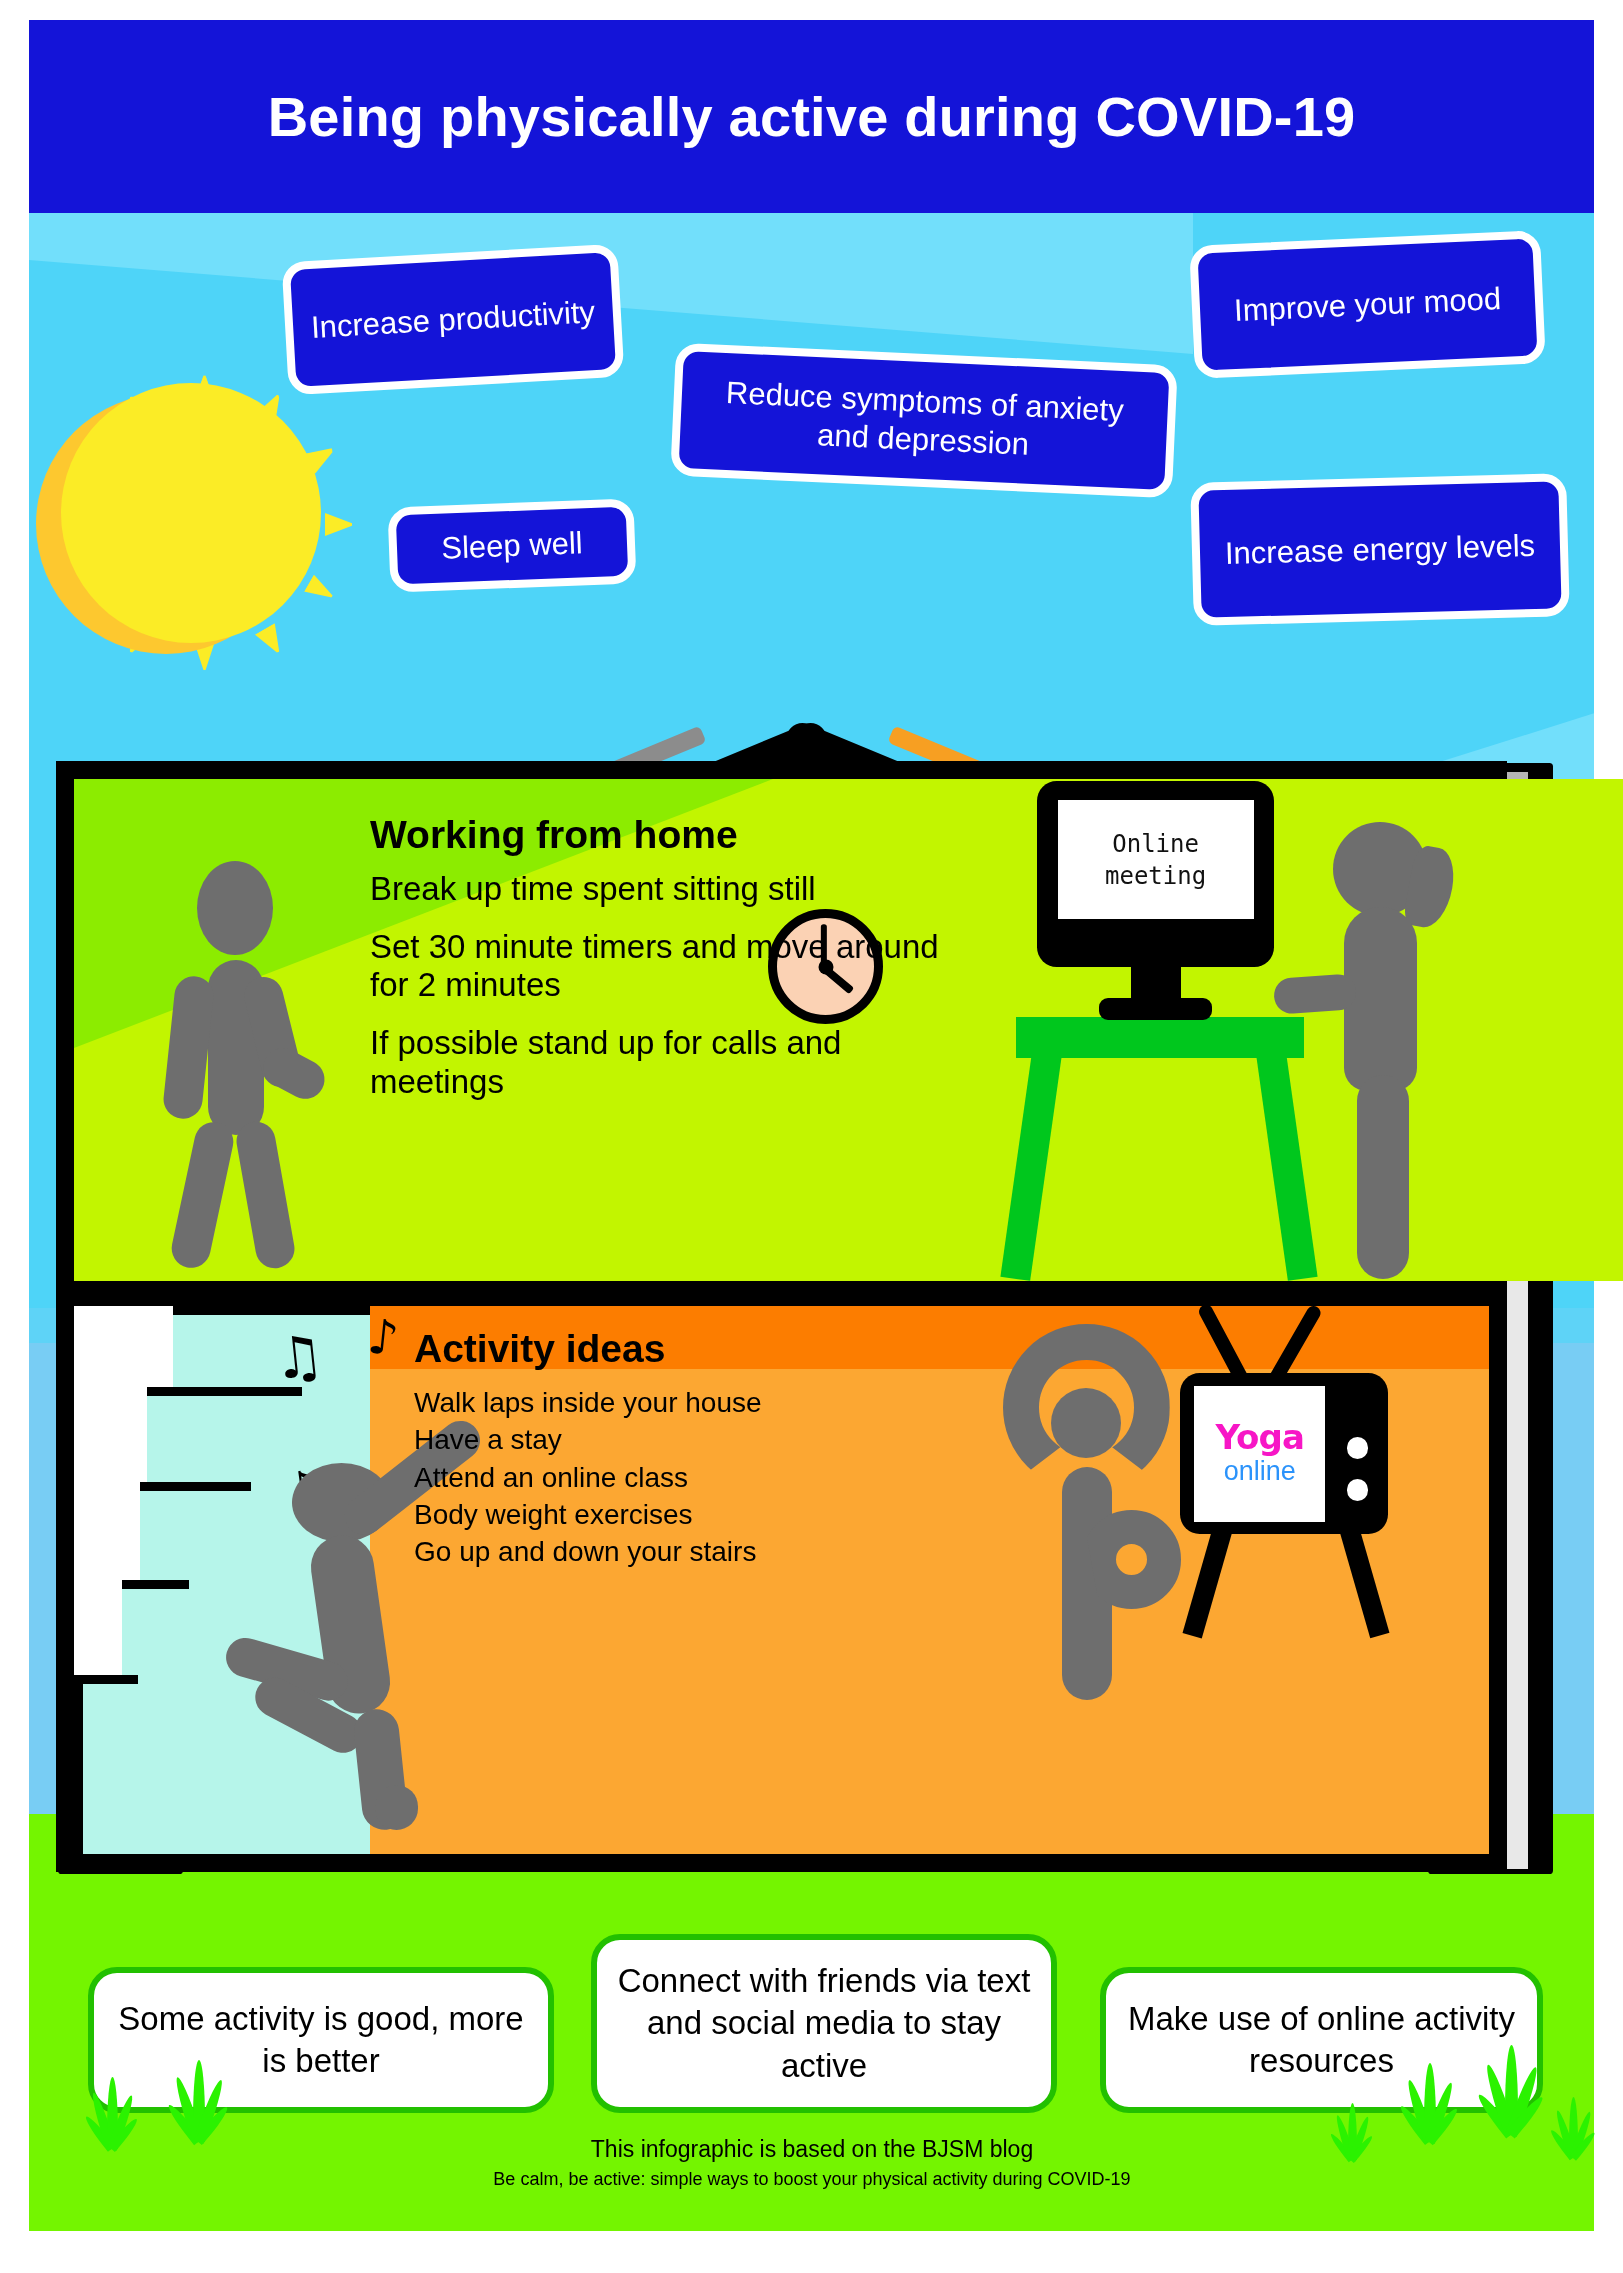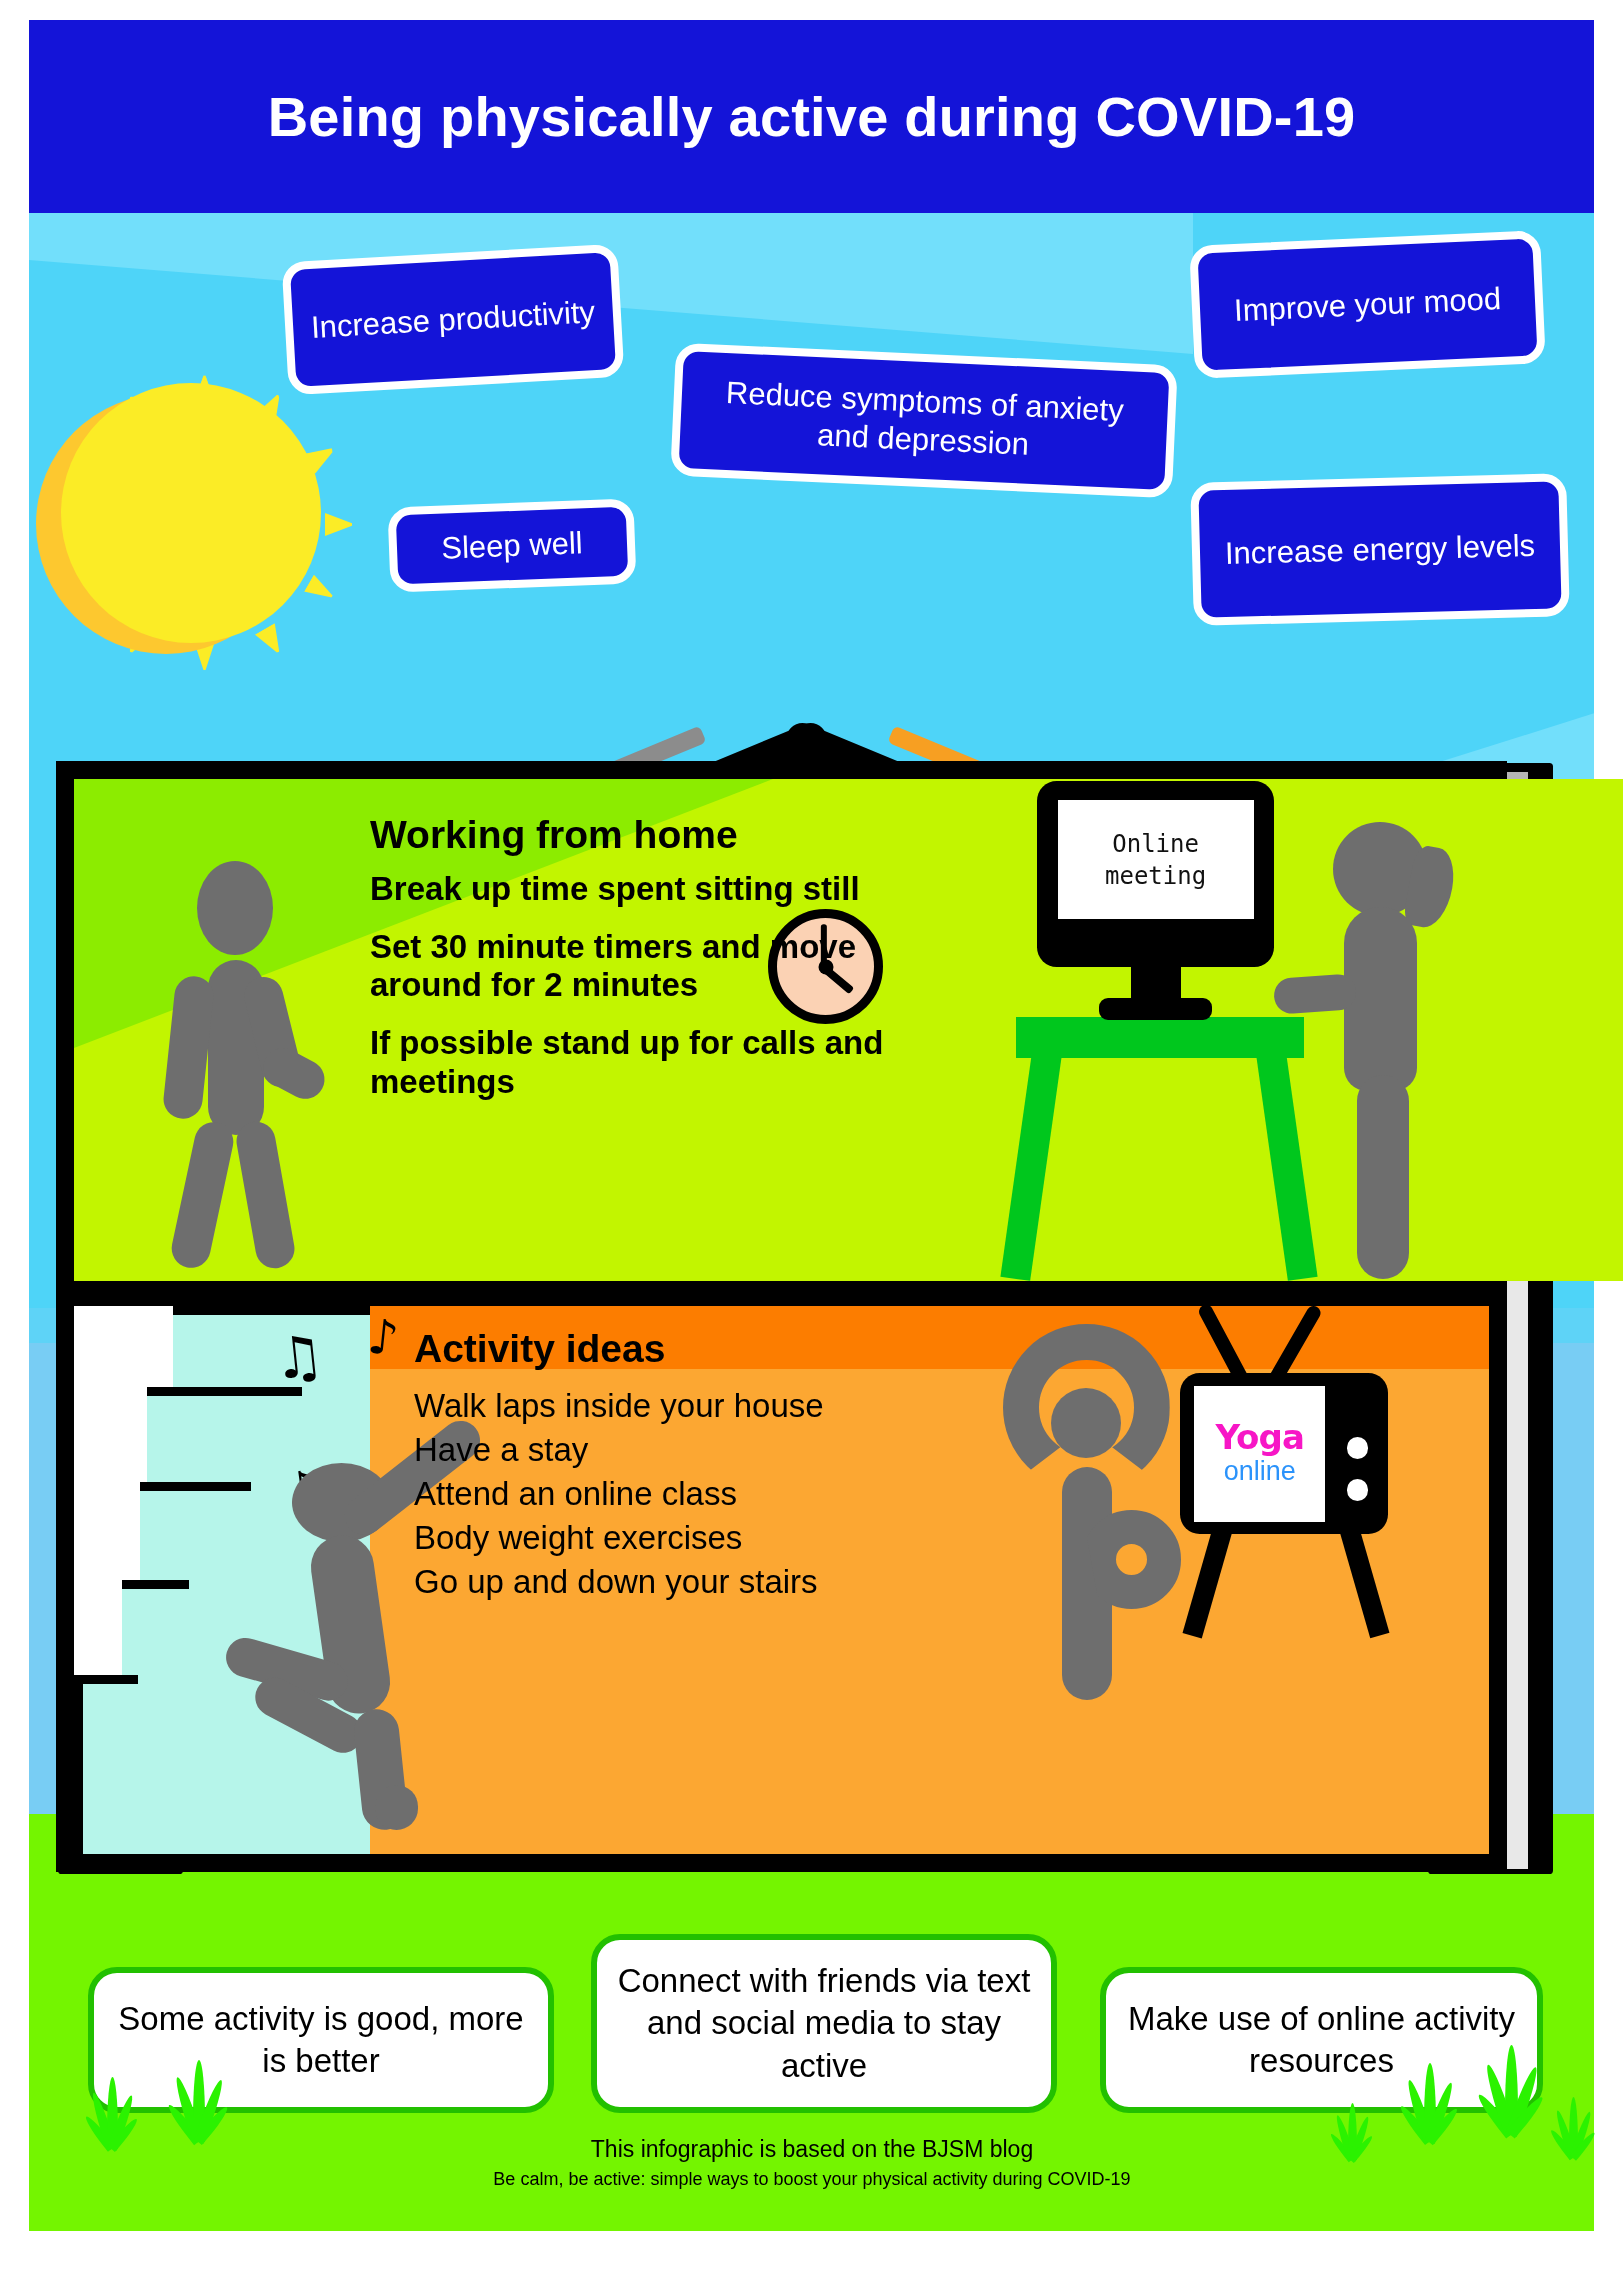--- a/index.html
+++ b/index.html
@@ -61,23 +61,23 @@
 
   
   .clock{position:absolute;left:694px;top:130px;width:115px;height:115px;border-radius:50%;
          background:#fbd2b4;border:9.9px solid #000;box-sizing:border-box;}
   .clock .hand{position:absolute;background:#000;transform-origin:0% 50%;border-radius:2.7px;}
   .clock .pin{position:absolute;left:50%;top:50%;width:15px;height:15px;border-radius:50%;background:#000;transform:translate(-50%,-50%);}
 
   
   .blk{position:absolute;color:#000;font-family:"Liberation Sans",sans-serif;}
   .blk h3{margin:0 0 14.3px 0;font-size:39px;font-weight:bold;line-height:1.05;}
-  .blk p{margin:0 0 19.7px 0;font-size:33px;line-height:1.16;font-weight:bold;}
+  .blk p{margin:0 0 19.7px 0;font-size:33px;line-height:1.16;}
   .blk ul{margin:0;padding:0;list-style:none;}
-  .blk ul li{font-size:33px;line-height:1.33;}
+  .blk ul li{font-size:28px;line-height:1.33;}
 
   
   .fig{position:absolute;}
   .lb{position:absolute;background:#6e6e6e;}
   .lb.r{border-radius:895px;}
 
   
   .monitor{position:absolute;left:963px;top:1.8px;width:237px;height:186px;background:#000;border-radius:19.7px;}
   .monitor .screen{position:absolute;left:20.6px;top:19.7px;width:196px;height:119px;background:#fff;
                    display:flex;flex-direction:column;align-items:center;justify-content:center;

